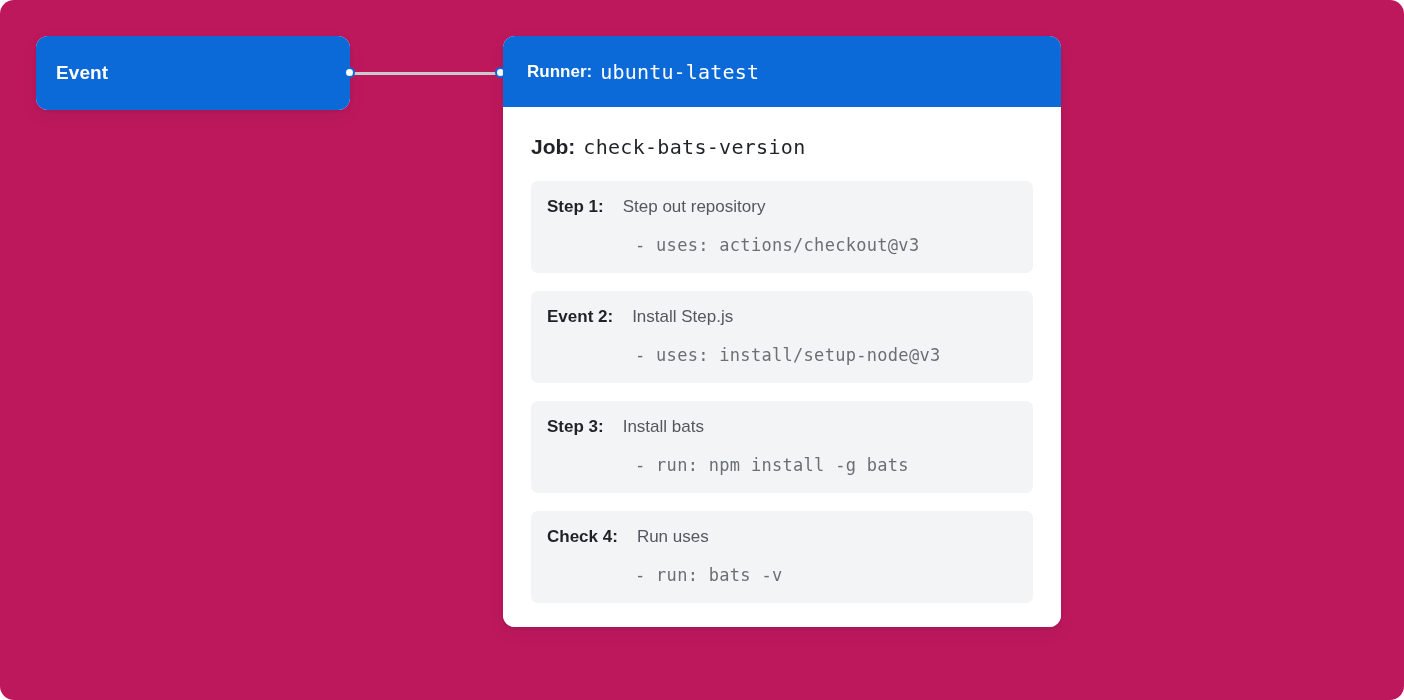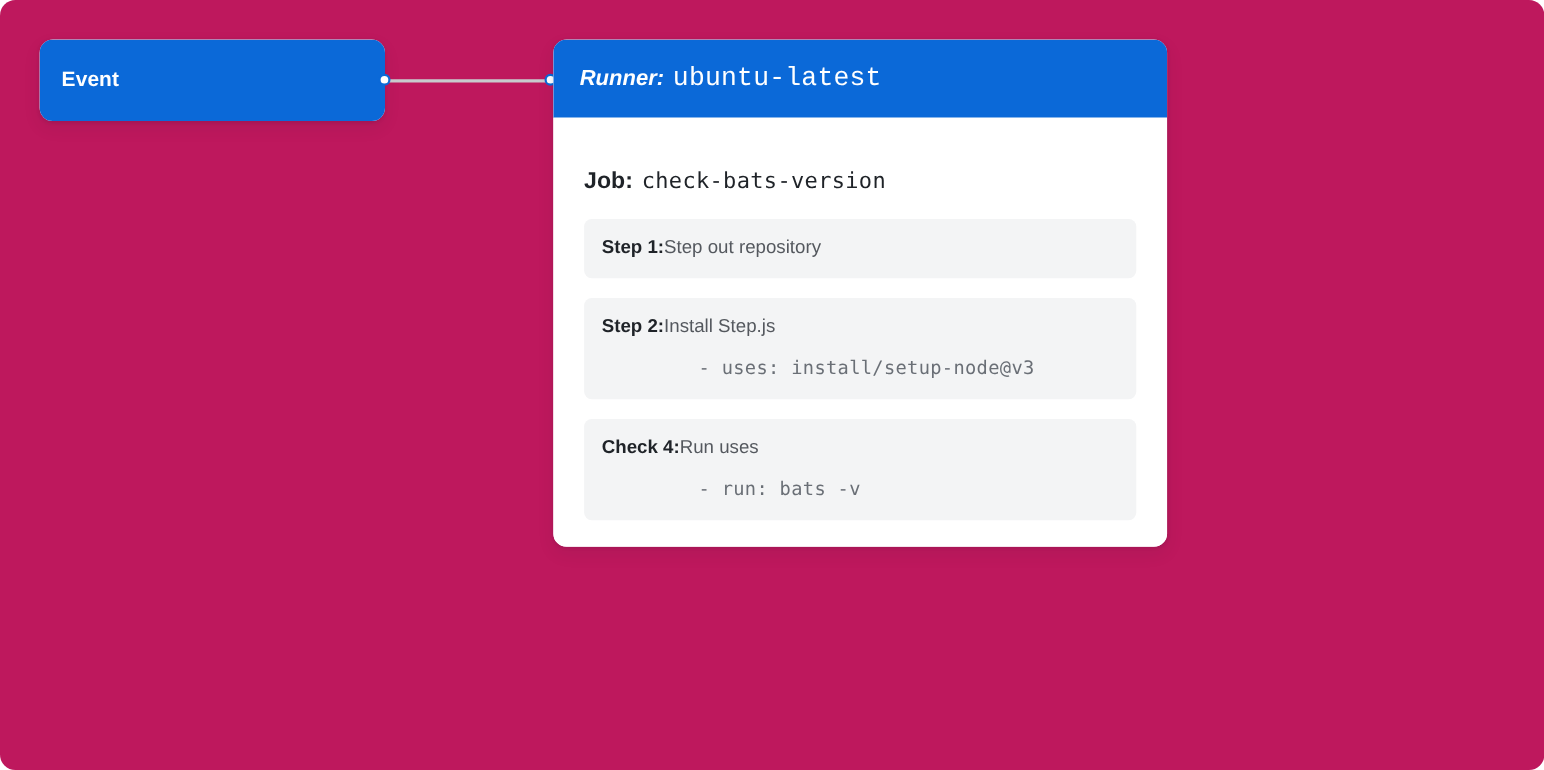--- a/index.html
+++ b/index.html
@@ -77,31 +77,29 @@
     width: 558px;
   }
   #runner-node .node-header {
     height: 71px;
     padding: 0 24px;
     font-size: 20px;
     gap: 8px;
   }
   #runner-node .runner-label {
     font-weight: bold;
-    font-size: 20px;
-    font-style: italic;
+    font-size: 17px;
   }
   #runner-node .runner-value {
-    font-size: 24px;
+    font-size: 20px;
     font-weight: normal;
     letter-spacing: 0.2px;
-    font-family: Liberation Mono, monospace;
   }
   #runner-node .node-body {
-    padding: 17px 0 24px 0;
+    padding: 0 0 24px 0;
   }
   .job-row {
     display: flex;
     align-items: baseline;
     gap: 8px;
     padding: 28px 28px 22px 28px;
   }
   .job-label {
     font-weight: bold;
     font-size: 21px;
@@ -121,21 +119,21 @@
     padding: 0 28px;
   }
   .step-card {
     background: #f3f4f5;
     border-radius: 7px;
     padding: 16px 20px 18px 16px;
   }
   .step-title {
     display: flex;
     align-items: baseline;
-    gap: 0;
+    gap: 19px;
   }
   .step-label {
     font-weight: bold;
     font-size: 17px;
     color: #1f2328;
     white-space: nowrap;
   }
   .step-name {
     font-size: 17px;
     color: #54585e;
@@ -198,30 +196,38 @@
         <span class="mono job-value">check-bats-version</span>
       </div>
 
       <div class="steps">
 
         <div class="step-card">
           <div class="step-title">
             <span class="step-label">Step 1:</span>
             <span class="step-name">Step out repository</span>
           </div>
-        </div>
-
-        <div class="step-card">
-          <div class="step-title">
-            <span class="step-label">Step 2:</span>
+          <div class="mono step-cmd">- uses: actions/checkout@v3</div>
+        </div>
+
+        <div class="step-card">
+          <div class="step-title">
+            <span class="step-label">Event 2:</span>
             <span class="step-name">Install Step.js</span>
           </div>
           <div class="mono step-cmd">- uses: install/setup-node@v3</div>
         </div>
 
+        <div class="step-card">
+          <div class="step-title">
+            <span class="step-label">Step 3:</span>
+            <span class="step-name">Install bats</span>
+          </div>
+          <div class="mono step-cmd">- run: npm install -g bats</div>
+        </div>
 
         <div class="step-card">
           <div class="step-title">
             <span class="step-label">Check 4:</span>
             <span class="step-name">Run uses</span>
           </div>
           <div class="mono step-cmd">- run: bats -v</div>
         </div>
 
       </div>

